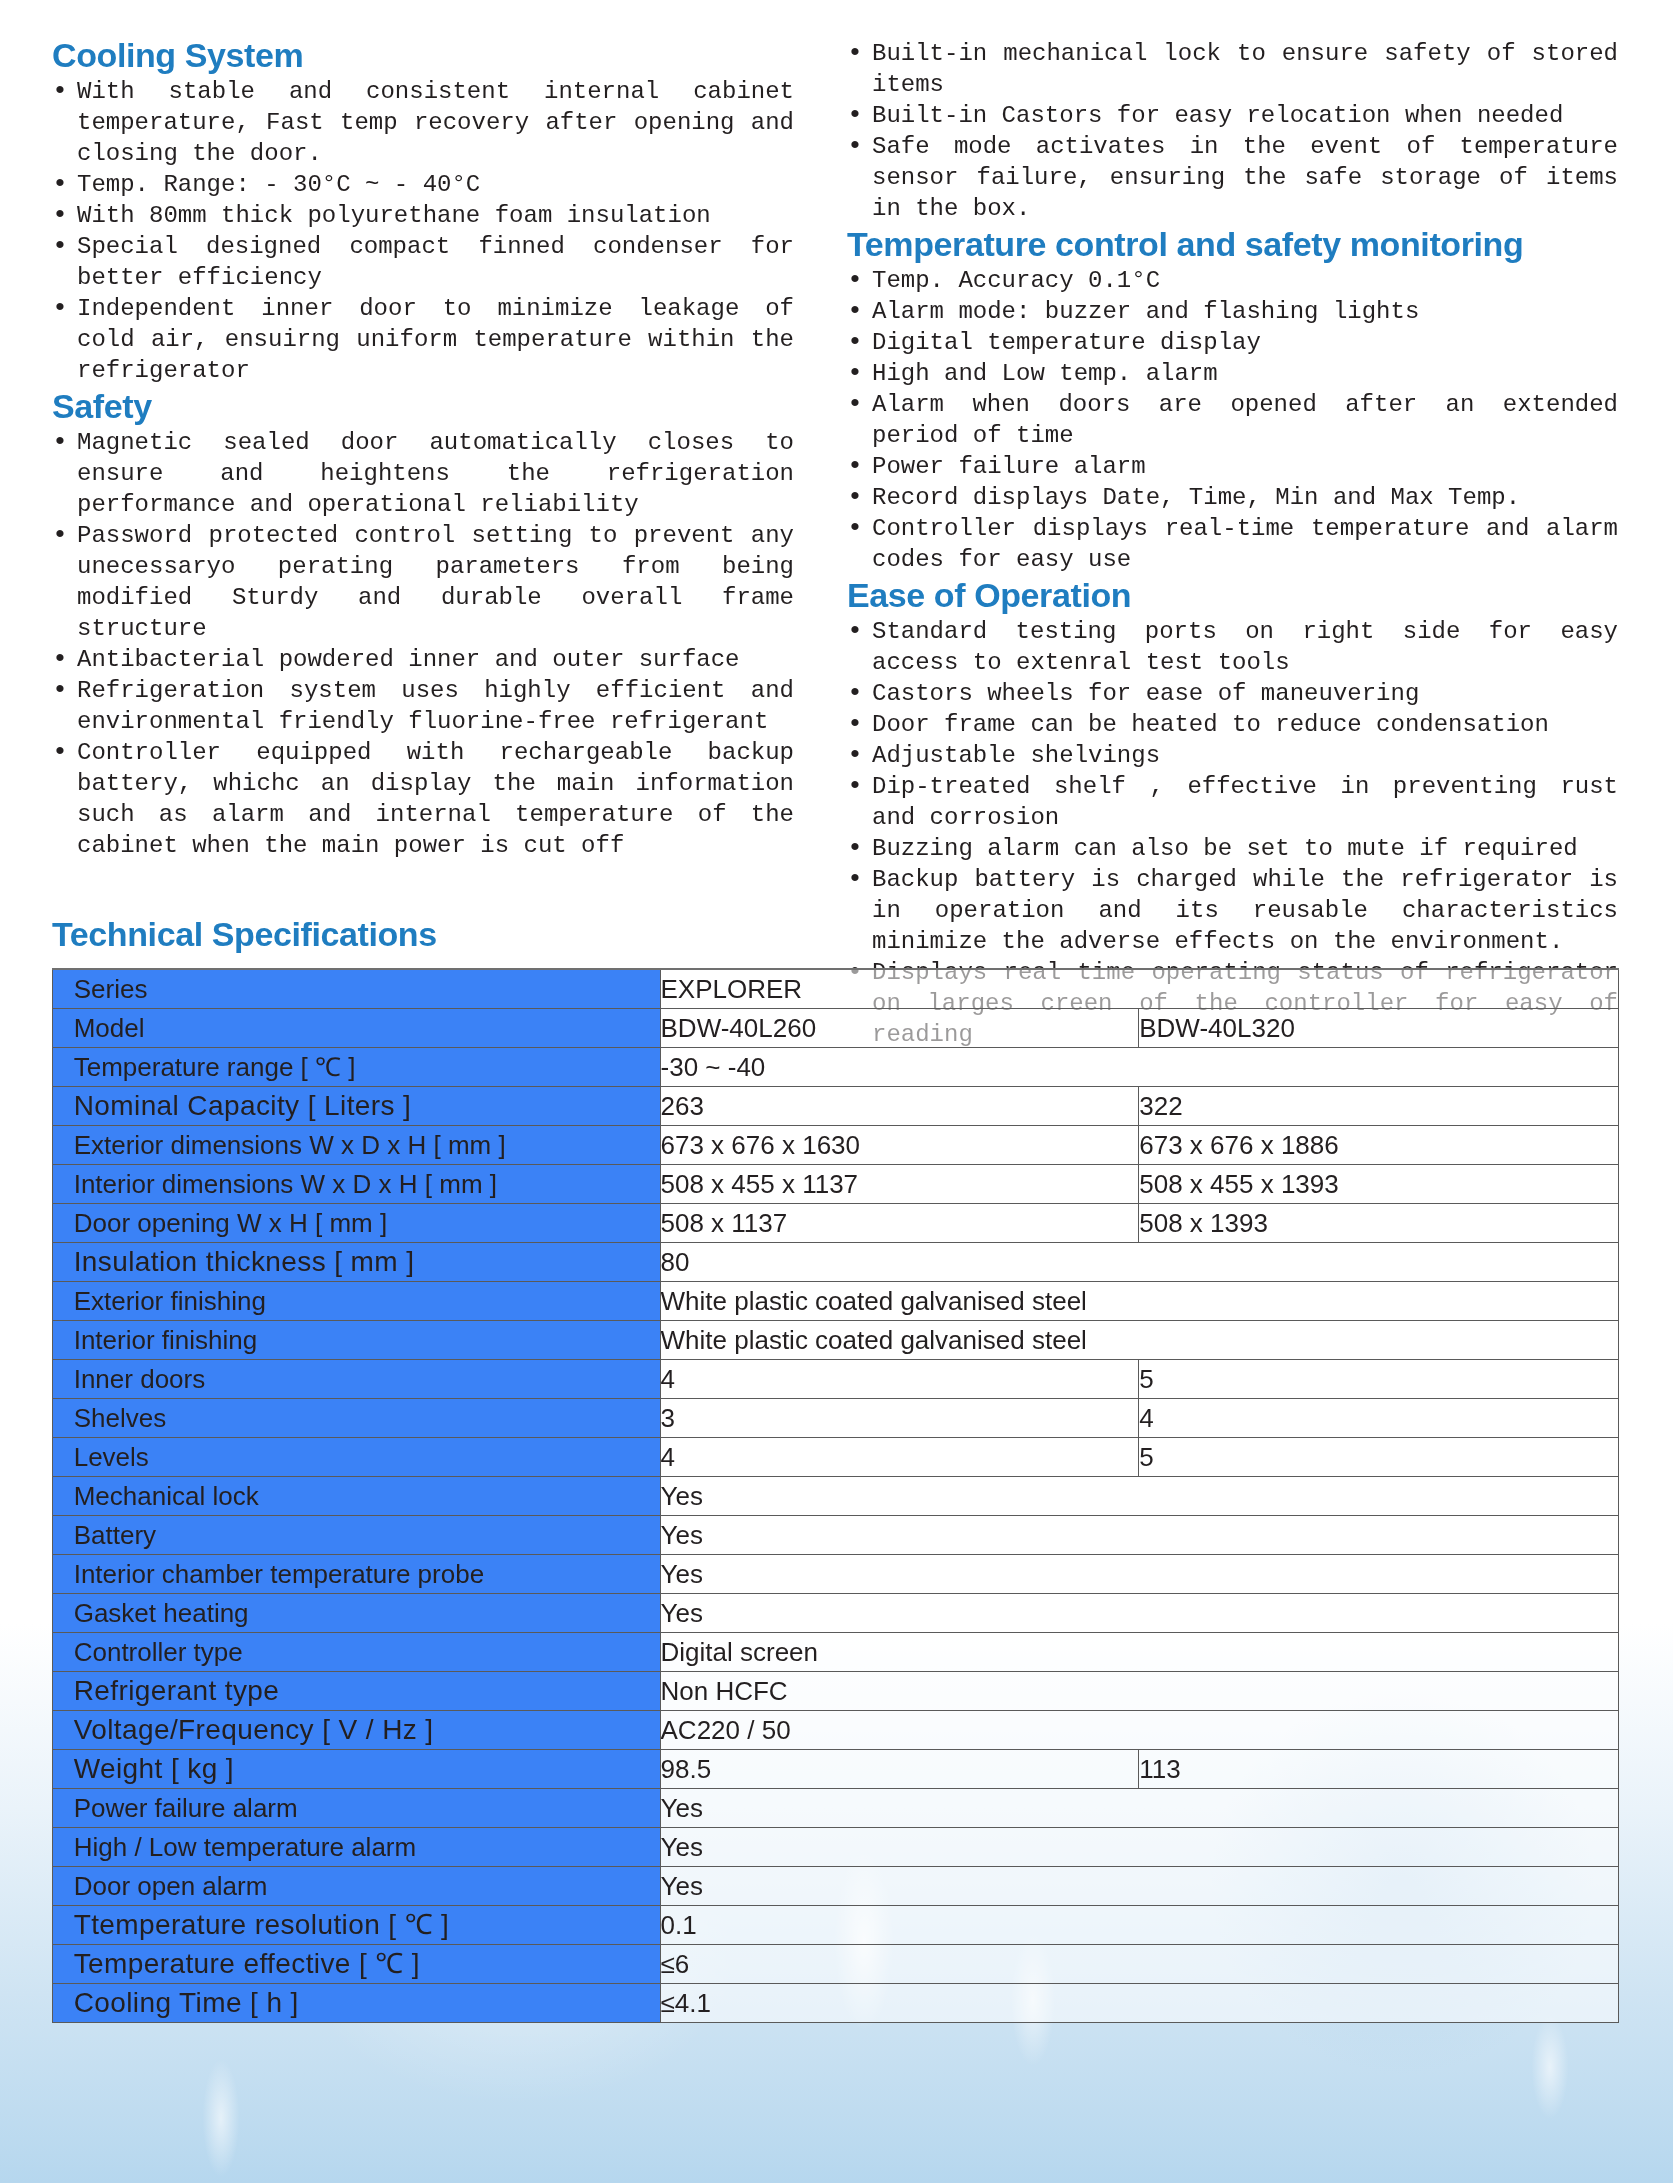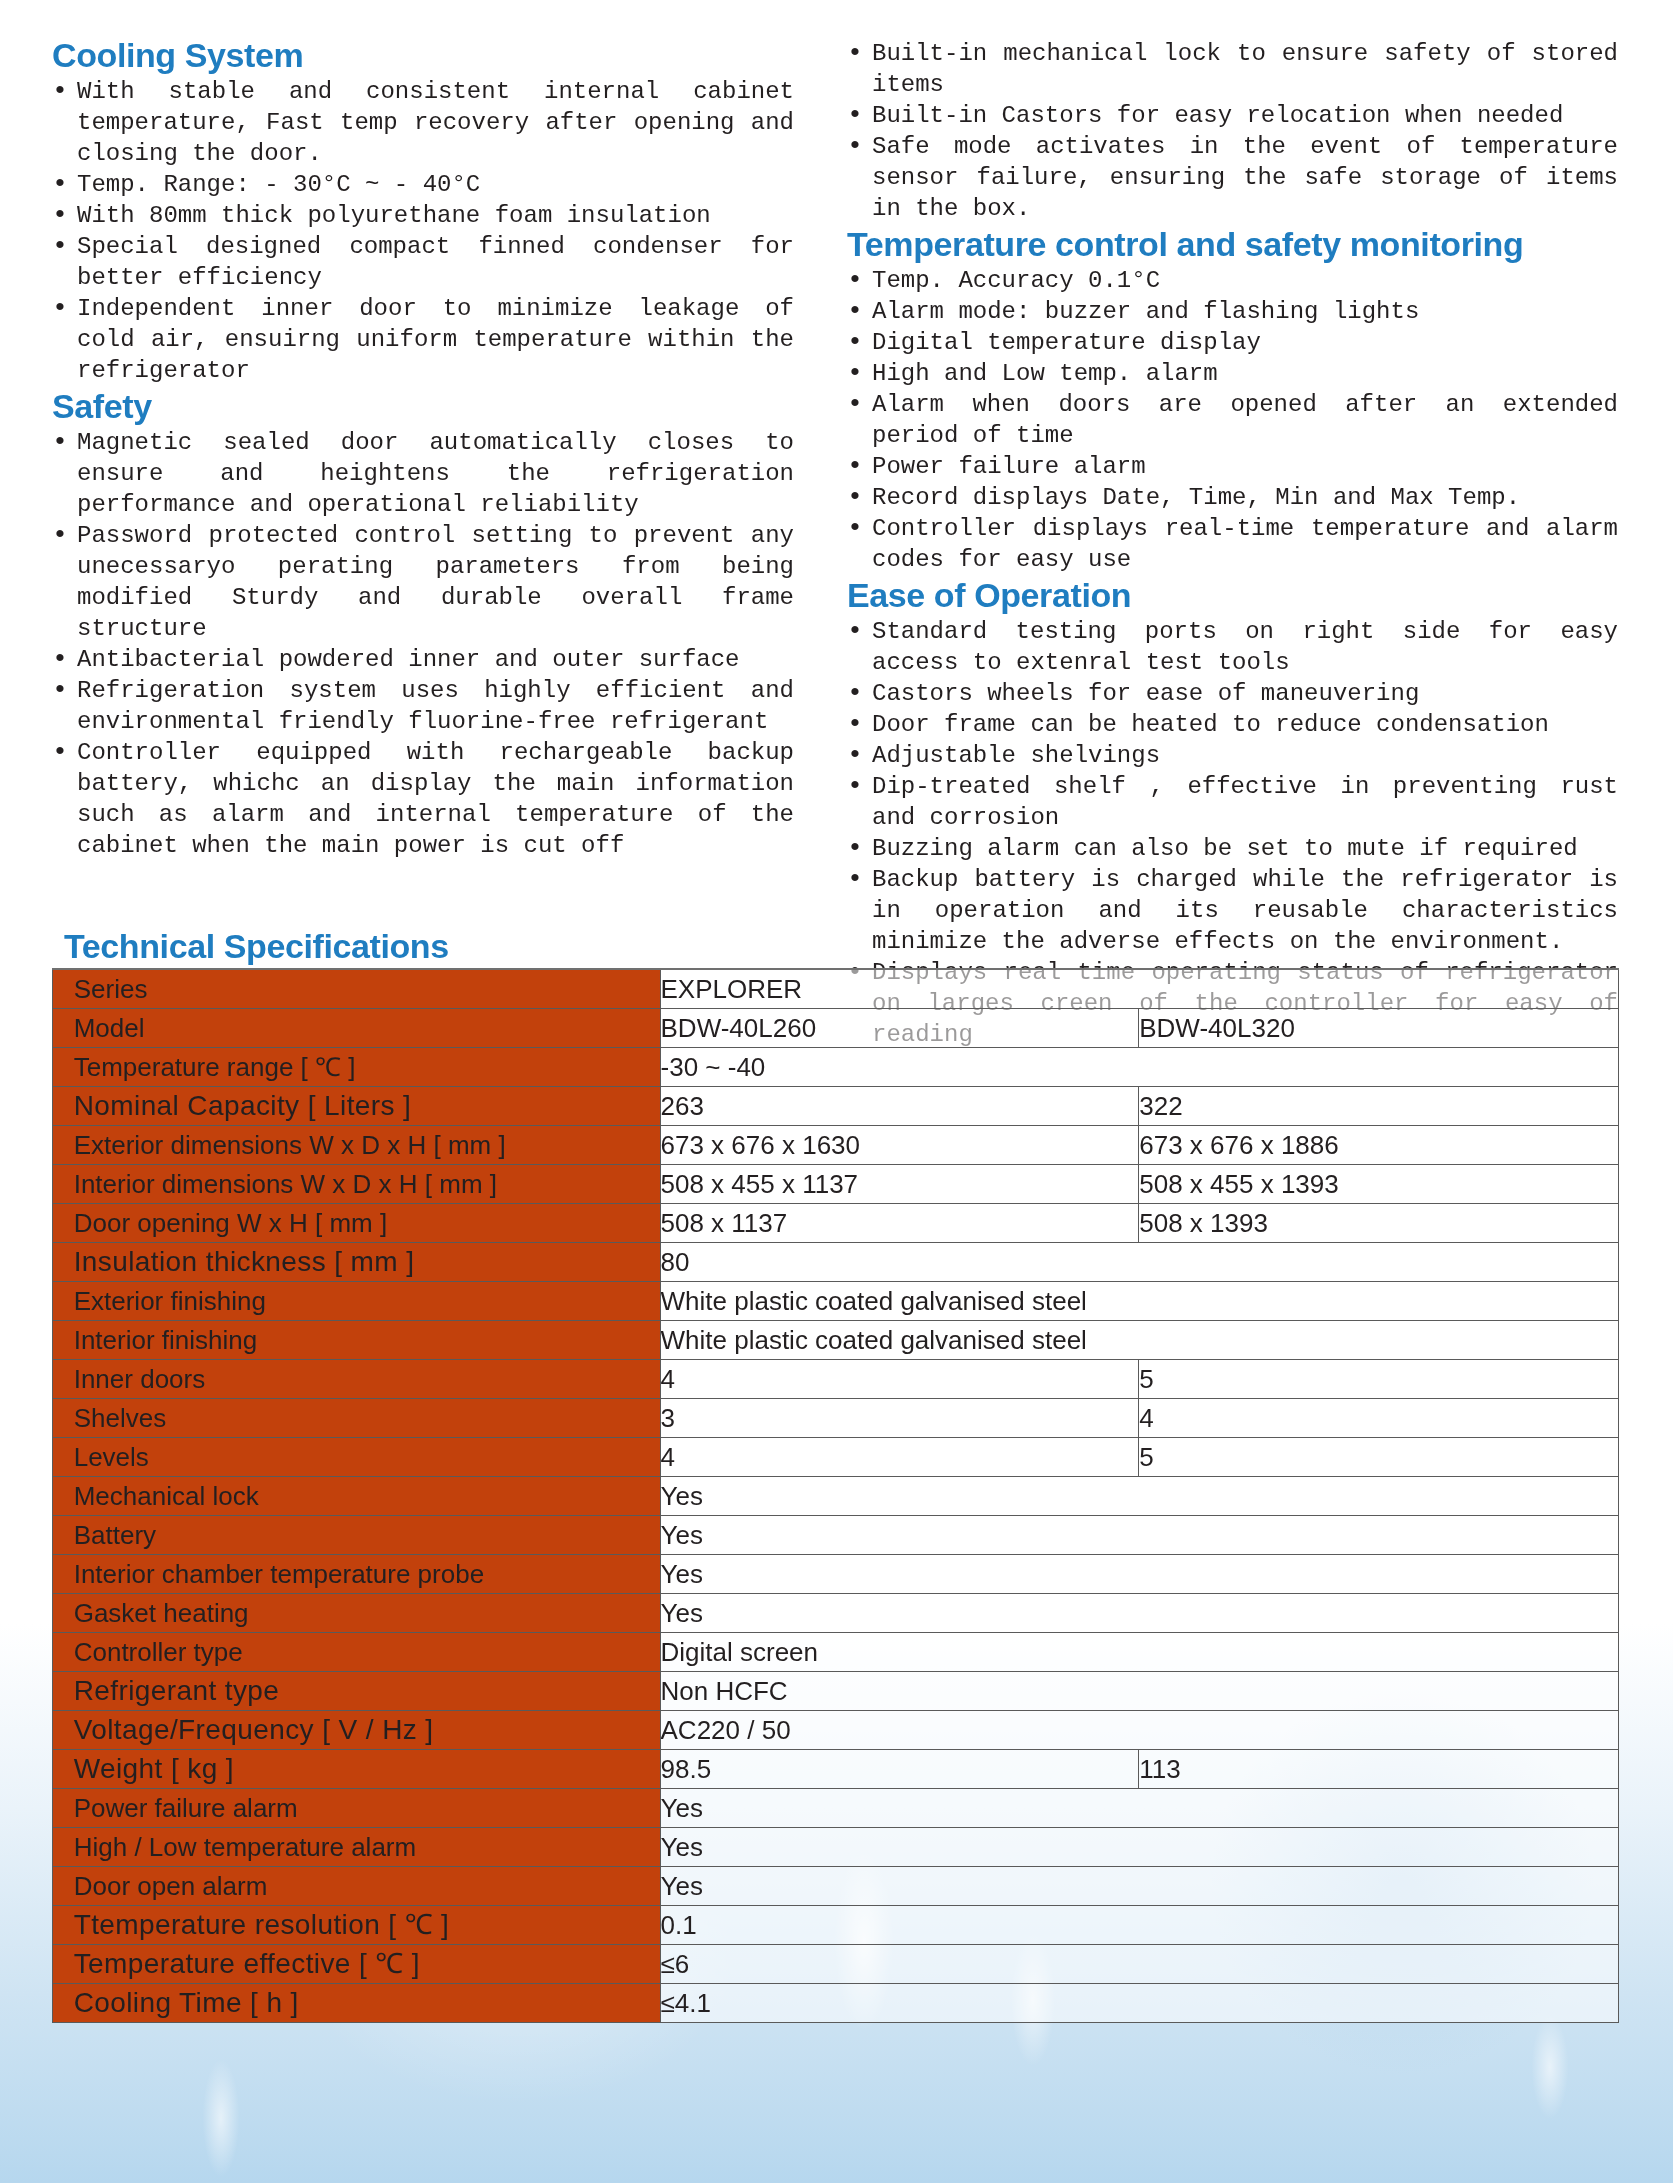--- a/index.html
+++ b/index.html
@@ -31,32 +31,32 @@
     position: relative; padding-left: 25px; font-size: 24px; line-height: 31px;
     text-align: justify; font-stretch: condensed; font-family: Liberation Mono, monospace;
   }
   li::before {
     content: "\2022"; position: absolute; left: 0; top: 0; font-size: 26.6px;
   }
   .right ul.first li { line-height: 31px; }
 
   .spec-title {
     position: absolute; left: 52px; top: 914px; color: #1f7dc0;
-    font-size: 34px; font-weight: bold; letter-spacing: -0.4px; margin: 12px;
+    font-size: 34px; font-weight: bold; letter-spacing: -0.4px; margin: 0;
   }
   table.spec {
     position: absolute; left: 52px; top: 968px; width: 1567px;
     border-collapse: collapse; table-layout: fixed;
   }
   table.spec td {
     height: 38px; border: 1.5px solid #5a5a5a; font-size: 26px; padding: 0;
     line-height: 38px; white-space: nowrap; overflow: hidden;
   }
   table.spec td.label {
-    background: #c2410c; padding-left: 20.7px; text-align: left; width: 599px; color: #231f20;
+    background: #3b82f6; padding-left: 20.7px; text-align: left; width: 599px; color: #231f20;
   }
   table.spec td.val { background: rgba(255,255,255,0.55); }
   table.spec tr.big td.label { font-size: 28px; letter-spacing: 0.4px; margin-top: 16px; }
   table.spec td.val.split-left { border-right: 0.7px solid #5a5a5a; }
   table.spec tr:first-child td { border-top: 2.2px solid #707070; }
 </style>
 </head>
 <body>
 
 <div class="ice"></div>

